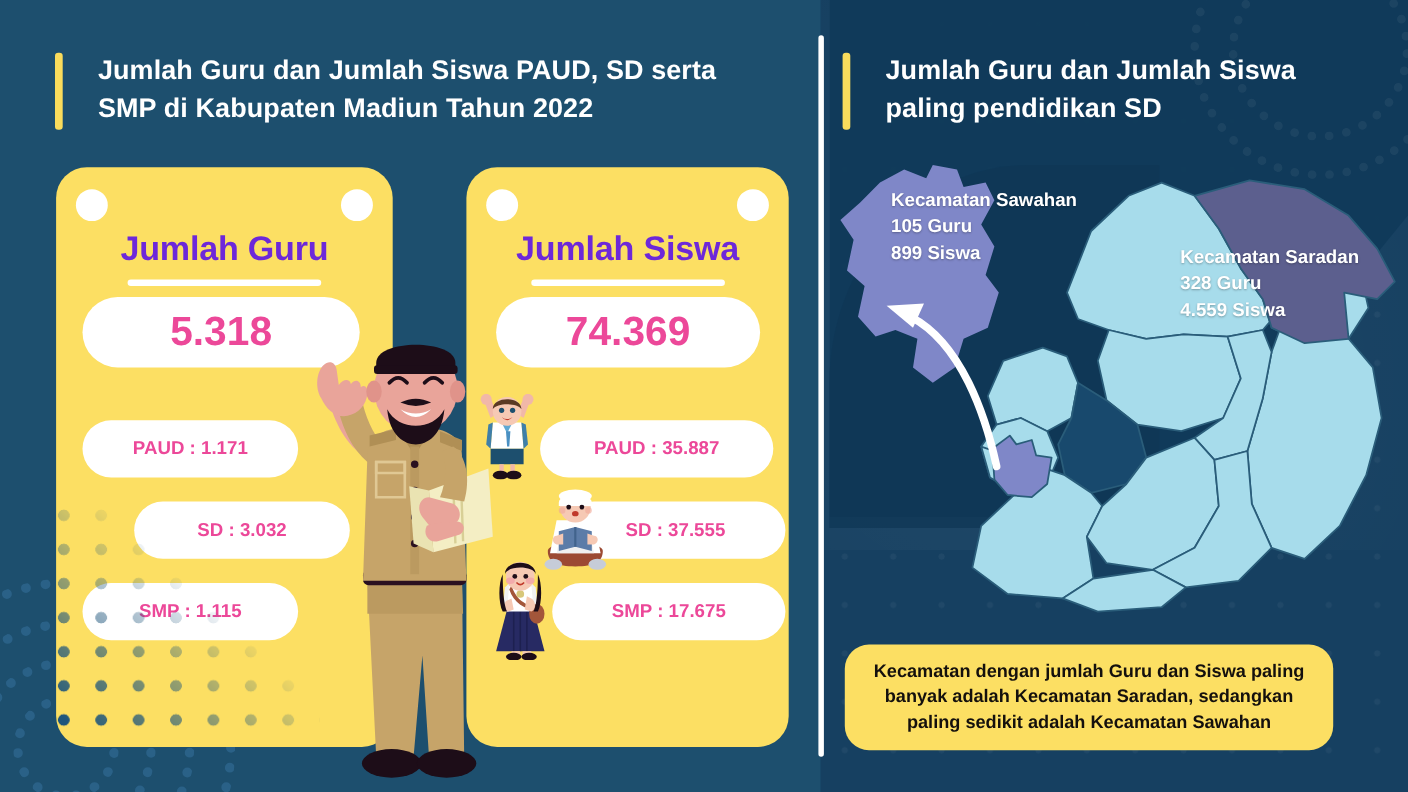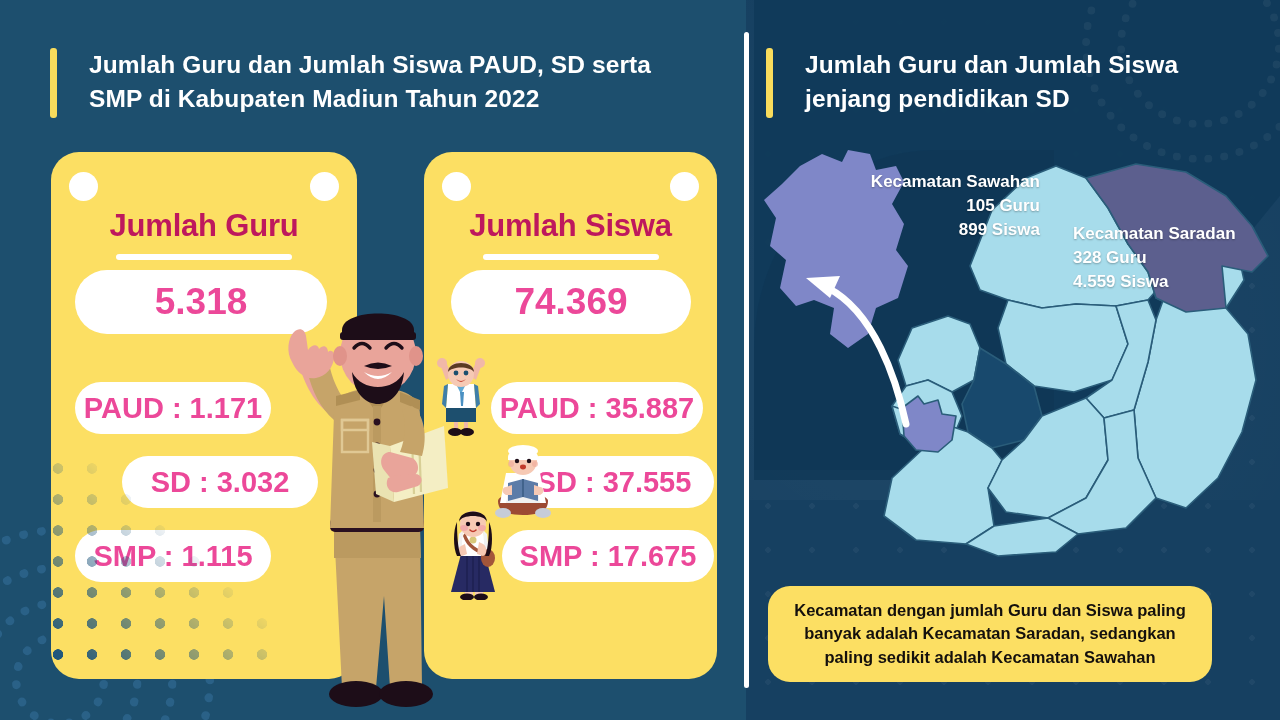--- a/index.html
+++ b/index.html
@@ -77,33 +77,33 @@
   }
   #card-guru{left:51px;top:152px;width:306px;height:527px;}
   #card-siswa{left:424px;top:152px;width:293px;height:527px;}
   .punch{
     position:absolute;width:29px;height:29px;border-radius:50%;background:#ffffff;top:20px;
   }
   .punch.l{left:18px;}
   .punch.r{right:18px;}
   .card-title{
     position:absolute;left:0;right:0;top:56px;text-align:center;
-    font-size:31px;font-weight:bold;color:#be185d;letter-spacing:-.2px;
+    font-size:31px;font-weight:bold;color:#6d28d9;letter-spacing:-.2px;
   }
   .card-rule{
     position:absolute;height:6px;background:#ffffff;border-radius:4px;
     top:102px;left:50%;transform:translateX(-50%);width:176px;
   }
   .pill{
     position:absolute;background:#ffffff;border-radius:40px;
     display:flex;align-items:center;justify-content:center;
     color:#ec4899;font-weight:bold;white-space:nowrap;
   }
   .pill.big{font-size:37px;}
-  .pill.small{font-size:29px;text-align:center;}
+  .pill.small{font-size:17px;text-align:center;}
 
   
   #guru-total{left:24px;top:118px;width:252px;height:64px;}
   #guru-paud{left:24px;top:230px;width:196px;height:52px;}
   #guru-sd{left:71px;top:304px;width:196px;height:52px;}
   #guru-smp{left:24px;top:378px;width:196px;height:52px;}
   
   #siswa-total{left:27px;top:118px;width:240px;height:64px;}
   #siswa-paud{left:67px;top:230px;width:212px;height:52px;}
   #siswa-sd{left:90px;top:304px;width:200px;height:52px;}
@@ -124,21 +124,21 @@
   #kid-paud{left:430px;top:358px;width:62px;height:78px;}
   #kid-sd{left:488px;top:443px;width:70px;height:80px;}
   #kid-smp{left:443px;top:508px;width:60px;height:92px;}
 
   
   .map{position:absolute;left:756px;top:148px;width:520px;height:410px;}
   .maplabel{
     position:absolute;color:#ffffff;font-weight:bold;font-size:17px;line-height:1.42;
     text-shadow:0 1px 2px rgba(0,0,0,.30);
   }
-  #label-sawahan{left:810px;top:170px;width:230px;text-align:right;}
+  #label-sawahan{left:810px;top:170px;width:230px;}
   #label-saradan{left:1073px;top:222px;width:210px;}
 
   
   #caption{
     position:absolute;left:768px;top:586px;width:444px;
     background:#fcdf63;border-radius:22px;
     padding:13px 18px;box-sizing:border-box;
     color:#14100d;font-weight:bold;font-size:16.5px;line-height:1.42;text-align:center;
   }
 </style>
@@ -167,21 +167,21 @@
 
   <div class="divider"></div>
 
   <div class="title-block" id="title-left">
     <div class="title-bar"></div>
     <div class="title-text">Jumlah Guru dan Jumlah Siswa PAUD, SD serta SMP di Kabupaten Madiun Tahun 2022</div>
   </div>
 
   <div class="title-block" id="title-right">
     <div class="title-bar"></div>
-    <div class="title-text">Jumlah Guru dan Jumlah Siswa jenjang pendidikan SD</div>
+    <div class="title-text">Jumlah Guru dan Jumlah Siswa paling pendidikan SD</div>
   </div>
 
   <div class="card" id="card-guru">
     <div class="punch l"></div>
     <div class="punch r"></div>
     <div class="card-title">Jumlah Guru</div>
     <div class="card-rule"></div>
     <div class="pill big" id="guru-total">5.318</div>
     <div class="pill small" id="guru-paud">PAUD : 1.171</div>
     <div class="pill small" id="guru-sd">SD : 3.032</div>

